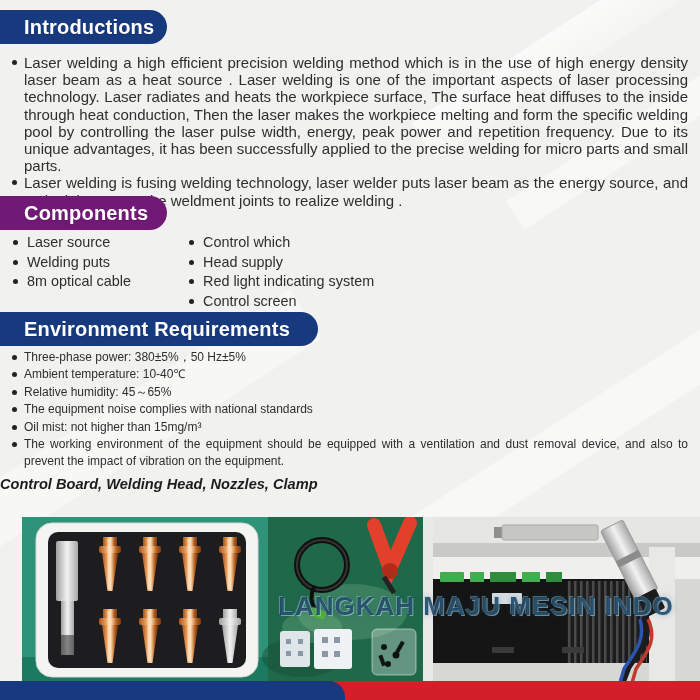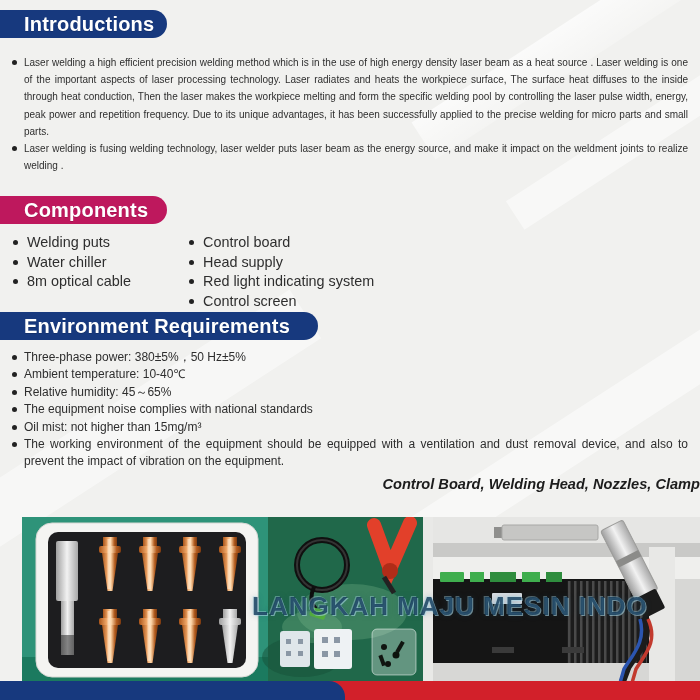--- a/index.html
+++ b/index.html
@@ -10,58 +10,58 @@
   }
   
   .streak{position:absolute;z-index:0;transform:rotate(-33deg);}
   .s1{top:-28px;left:380px;width:540px;height:44px;background:linear-gradient(rgba(255,255,255,.7),rgba(255,255,255,.25));}
   .s2{top:46px;left:470px;width:560px;height:34px;background:rgba(255,255,255,.5);}
   .s3{top:402px;left:-90px;width:430px;height:58px;background:rgba(255,255,255,.45);}
   .s4{top:428px;right:-70px;width:430px;height:46px;background:rgba(255,255,255,.5);}
   .content{position:absolute;inset:0;z-index:1;}
 
   .pill{
-    position:absolute;left:0;height:28px;display:flex;align-items:center;
+    position:absolute;left:0;height:34px;display:flex;align-items:center;
     border-radius:0 17px 17px 0;color:#ffffff;font-weight:bold;
     font-size:20px;letter-spacing:.2px;padding-left:24px;box-sizing:border-box;
     text-shadow:0 1px 0 rgba(0,0,0,.15);
   }
   .pill-navy{background:#17397e;}
-  .pill-red{background:#be185d;}
+  .pill-red{background:#701a75;}
   #pill-intro{top:10px;width:167px;}
   #pill-comp{top:196px;width:167px;}
   #pill-env{top:312px;width:318px;}
 
   ul.blist{position:absolute;left:10px;right:12px;margin:0;padding:0;list-style:none;}
   ul.blist li{position:relative;padding-left:14px;text-align:justify;}
   ul.blist li::before{
     content:"";position:absolute;left:2px;top:6px;width:5px;height:5px;
     border-radius:50%;background:#222;
   }
-  #intro-list{top:54px;font-size:10px;line-height:17.2px;}
+  #intro-list{top:54px;font-size:15px;line-height:17.2px;}
   #env-list{top:349px;font-size:12px;line-height:17.4px;}
 
   ul.clist{position:absolute;top:233px;margin:0;padding:0;list-style:none;font-size:14.4px;line-height:19.6px;}
   ul.clist li{position:relative;padding-left:17px;}
   ul.clist li::before{
     content:"";position:absolute;left:3px;top:7px;width:5px;height:5px;
     border-radius:50%;background:#222;
   }
   #comp-left{left:10px;width:165px;}
   #comp-right{left:186px;width:280px;}
 
   #photo-caption{
-    position:absolute;top:476px;left:0;right:0;text-align:right;
+    position:absolute;top:476px;left:0;right:0;text-align:left;
     font-size:14.6px;font-weight:bold;font-style:italic;color:#1c1c1c;
   }
 
   #photo{position:absolute;left:22px;top:517px;width:678px;height:166px;}
   #photo svg{display:block;width:100%;height:100%;}
   #watermark{
-    position:absolute;left:230px;top:74px;right:0;text-align:left;
+    position:absolute;left:230px;top:74px;right:0;text-align:center;
     font-weight:bold;font-size:26px;letter-spacing:1px;white-space:nowrap;
     color:rgba(21,60,92,.82);
     text-shadow:1px 1px 0 rgba(170,215,230,.6), -1px -1px 0 rgba(170,215,230,.4), 0 0 6px rgba(30,80,110,.3);
   }
 
   .footer-red{position:absolute;left:0;right:0;bottom:0;height:19px;background:#d2202a;}
   .footer-blue{position:absolute;left:0;bottom:0;width:345px;height:19px;background:#17397e;border-top-right-radius:16px;}
 </style>
 </head>
 <body>
@@ -77,26 +77,26 @@
     <div id="pill-intro" class="pill pill-navy">Introductions</div>
 
     <ul id="intro-list" class="blist">
       <li>Laser welding a high efficient precision welding method which is in the use of high energy density laser beam as a heat source . Laser welding is one of the important aspects of laser processing technology. Laser radiates and heats the workpiece surface, The surface heat diffuses to the inside through heat conduction, Then the laser makes the workpiece melting and form the specific welding pool by controlling the laser pulse width, energy, peak power and repetition frequency. Due to its unique advantages, it has been successfully applied to the precise welding for micro parts and small parts.</li>
       <li>Laser welding is fusing welding technology, laser welder puts laser beam as the energy source, and make it impact on the weldment joints to realize welding .</li>
     </ul>
 
     <div id="pill-comp" class="pill pill-red">Components</div>
 
     <ul id="comp-left" class="clist">
+      <li>Laser source</li>
       <li>Welding puts</li>
-      <li>Water chiller</li>
       <li>8m optical cable</li>
     </ul>
     <ul id="comp-right" class="clist">
-      <li>Control board</li>
+      <li>Control which</li>
       <li>Head supply</li>
       <li>Red light indicating system</li>
       <li>Control screen</li>
     </ul>
 
     <div id="pill-env" class="pill pill-navy">Environment Requirements</div>
 
     <ul id="env-list" class="blist">
       <li>Three-phase power: 380±5%，50 Hz±5%</li>
       <li>Ambient temperature: 10-40℃</li>

